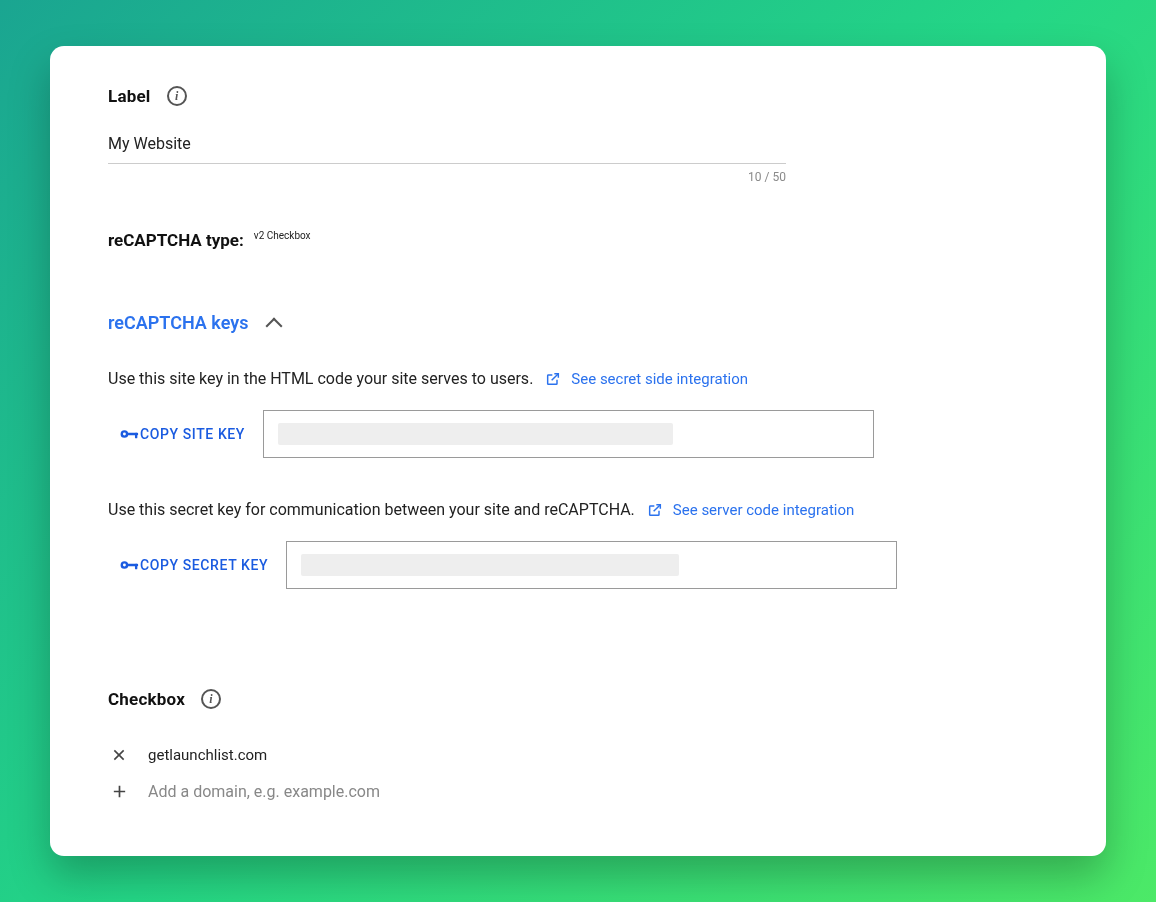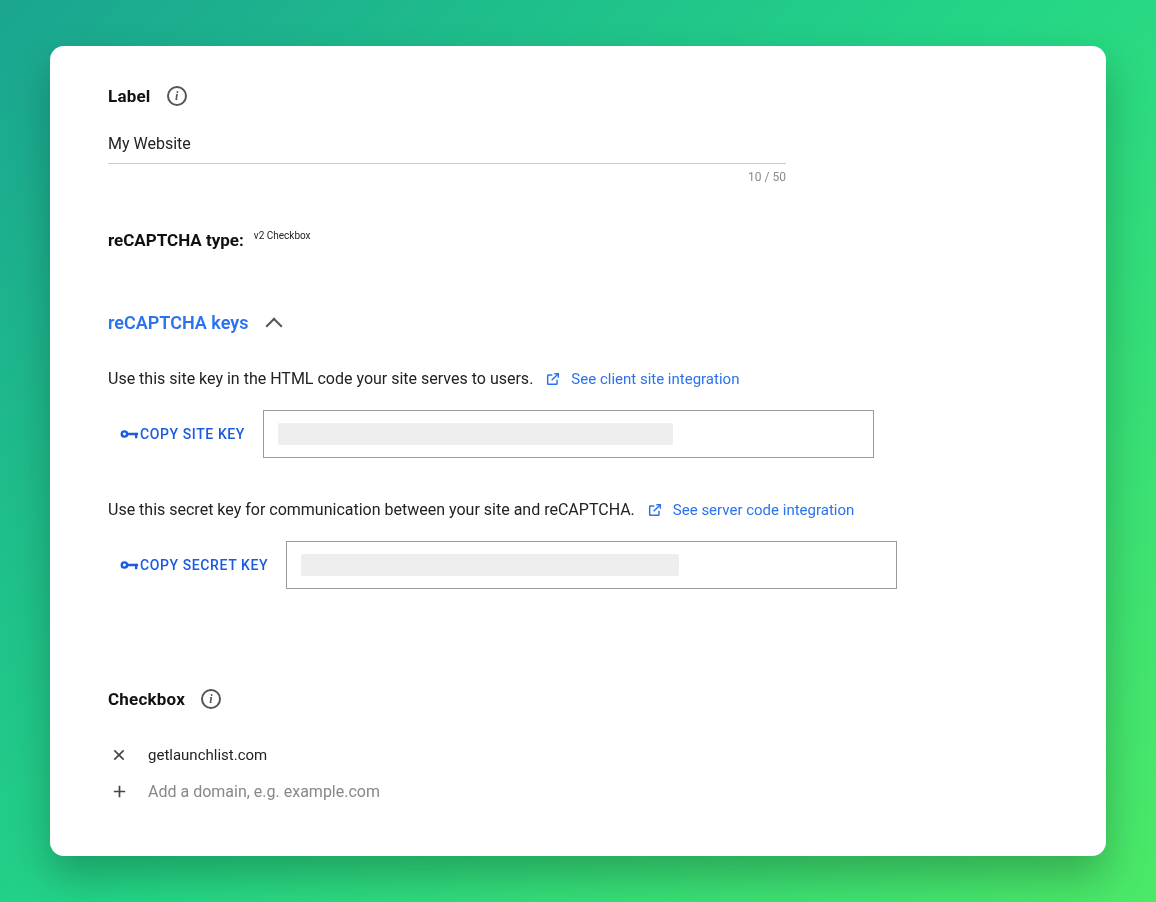--- a/index.html
+++ b/index.html
@@ -224,21 +224,21 @@
   </div>
 
   <div class="desc-row">
     <span class="desc-text">Use this site key in the HTML code your site serves to users.</span>
     <a class="ext-link" href="#">
       <svg class="ext-icon" viewBox="0 0 24 24" fill="none" stroke="#2b72ee" stroke-width="2.2">
         <path d="M18 13v6a1 1 0 0 1-1 1H5a1 1 0 0 1-1-1V7a1 1 0 0 1 1-1h6"></path>
         <path d="M14 4h6v6"></path>
         <path d="M10 14L20 4"></path>
       </svg>
-      <span>See client site integration</span>
+      <span>See secret side integration</span>
     </a>
   </div>
   <div class="key-row">
     <button class="copy-btn">
       <svg class="key-icon" viewBox="0 0 24 24" fill="#1a5be0">
         <circle cx="7" cy="12" r="4.2"></circle>
         <circle cx="7" cy="12" r="1.6" fill="#fff"></circle>
         <rect x="10" y="10.7" width="12" height="2.6" rx="1"></rect>
         <rect x="18.5" y="10.7" width="2.6" height="6" rx="1"></rect>
       </svg>

